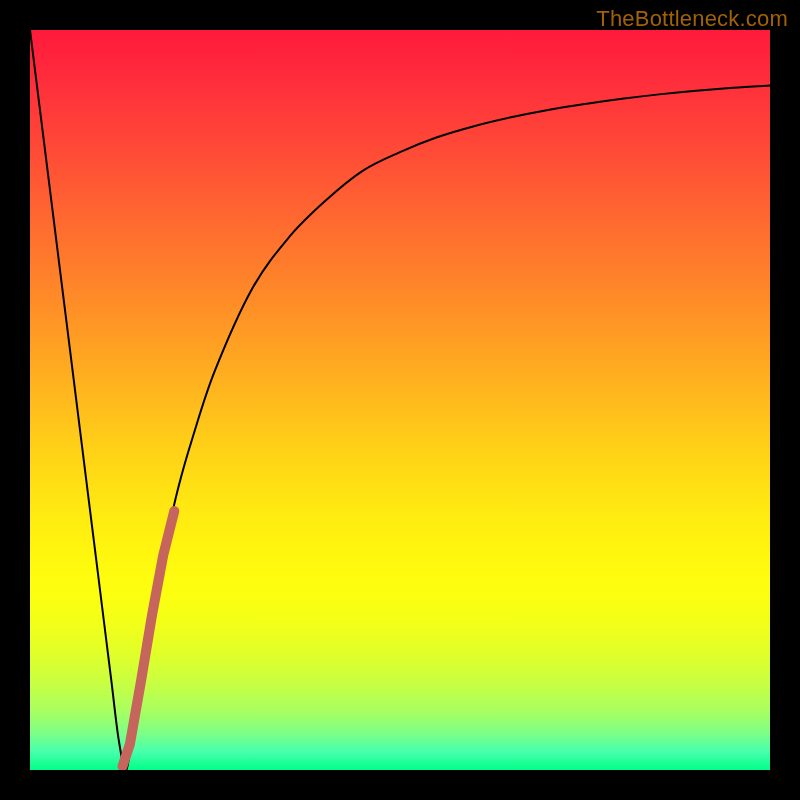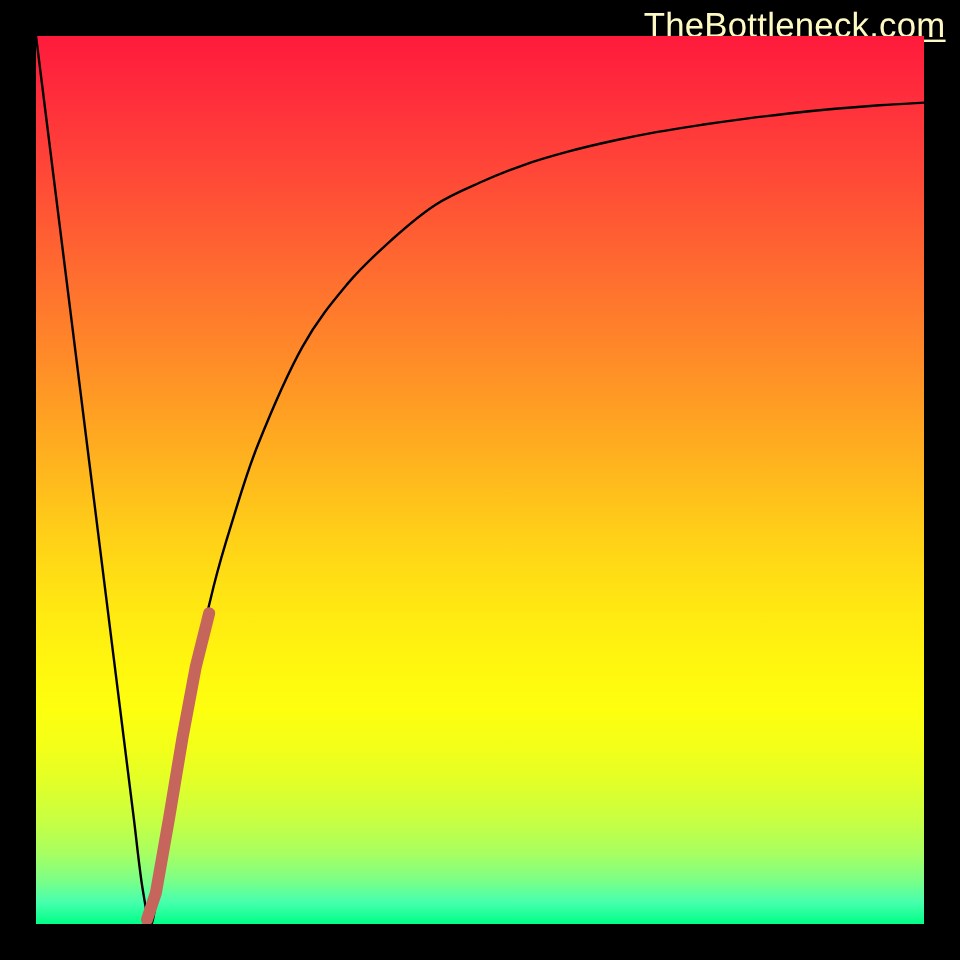--- a/index.html
+++ b/index.html
@@ -49,26 +49,25 @@
     position: absolute;
     left: 0;
     top: 0;
     width: 740px;
     height: 740px;
   }
   .watermark {
     position: absolute;
     top: 6px;
     right: 12px;
-    color: #fef9c3;
-    font-size: 29px;
+    color: #a16207;
+    font-size: 22px;
     letter-spacing: 0.2px;
     font-weight: 400;
     user-select: none;
-    text-decoration: underline;
   }
 </style>
 </head>
 <body>
 
 <div class="frame">
 
   <div class="watermark">TheBottleneck.com</div>
 
   <div class="plot-area">

